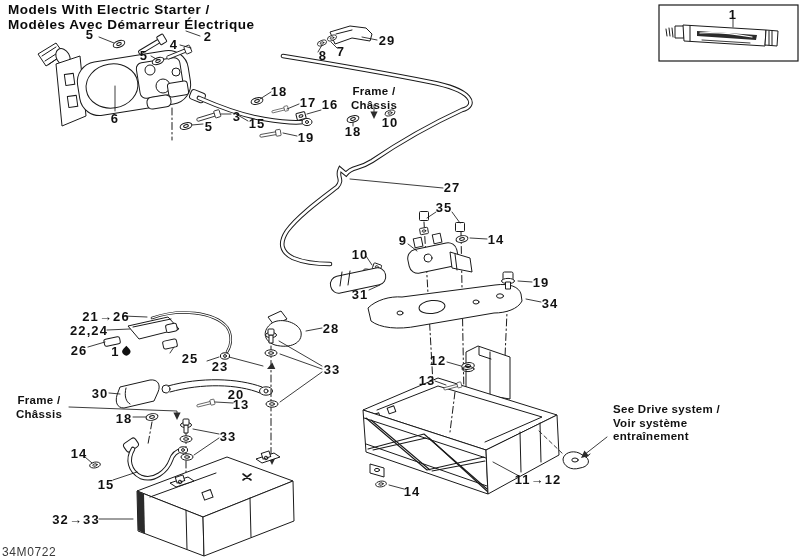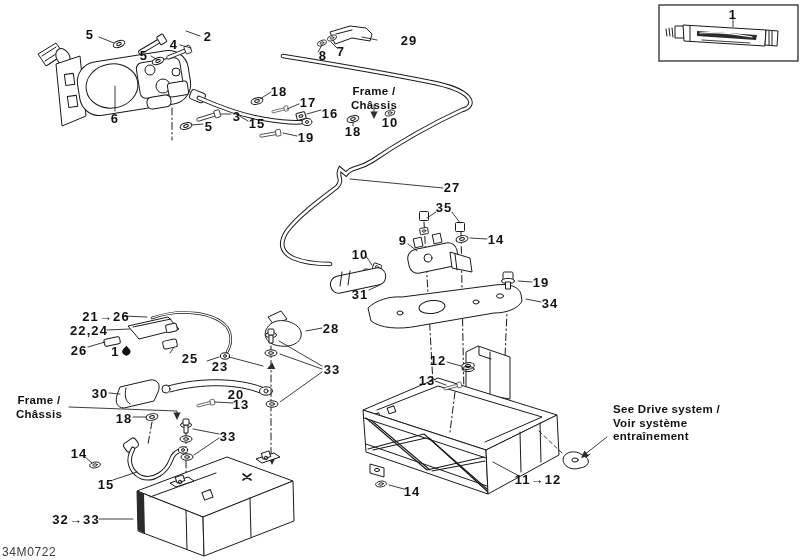--- a/index.html
+++ b/index.html
@@ -307,35 +307,39 @@
         <path d="M404,489 L389,485"></path>
     <path d="M374,105 L374,114"></path>
     <path d="M607,437 L584,455"></path>
   </g>
   <use href="#ah" transform="translate(374,119)"></use>
   <use href="#ah" transform="translate(177,420)"></use>
   <use href="#ah" transform="translate(267,369) rotate(65)"></use>
   <use href="#ah" transform="translate(581,458) rotate(50)"></use>
 </svg>
 
+<div class="title">
+  <div>Models With Electric Starter /</div>
+  <div>Modèles Avec Démarreur Électrique</div>
+</div>
 
 <div>
       <div class="part-label" style="left: 90px; top: 34px;">
         <span>5</span>
       </div>
       <div class="part-label" style="left: 208px; top: 36px;">
         <span>2</span>
       </div>
       <div class="part-label" style="left: 174px; top: 44px;">
         <span>4</span>
       </div>
       <div class="part-label" style="left: 144px; top: 55px;">
         <span>5</span>
       </div>
-      <div class="part-label" style="left: 387px; top: 40px; margin-left: 22px;">
+      <div class="part-label" style="left: 387px; top: 40px;">
         <span>29</span>
       </div>
       <div class="part-label" style="left: 341px; top: 51px;">
         <span>7</span>
       </div>
       <div class="part-label" style="left: 323px; top: 55px;">
         <span>8</span>
       </div>
       <div class="part-label" style="left: 115px; top: 118px;">
         <span>6</span>
@@ -345,21 +349,21 @@
       </div>
       <div class="part-label" style="left: 209px; top: 126px;">
         <span>5</span>
       </div>
       <div class="part-label" style="left: 279px; top: 91px;">
         <span>18</span>
       </div>
       <div class="part-label" style="left: 308px; top: 102px; justify-content: flex-end;">
         <span>17</span>
       </div>
-      <div class="part-label" style="left: 330px; top: 113px; text-align: center;">
+      <div class="part-label" style="left: 330px; top: 104px; text-align: center;">
         <span>16</span>
       </div>
       <div class="part-label" style="left: 257px; top: 123px;">
         <span>15</span>
       </div>
       <div class="part-label" style="left: 306px; top: 137px;">
         <span>19</span>
       </div>
       <div class="part-label" style="left: 390px; top: 122px;">
         <span>10</span>

